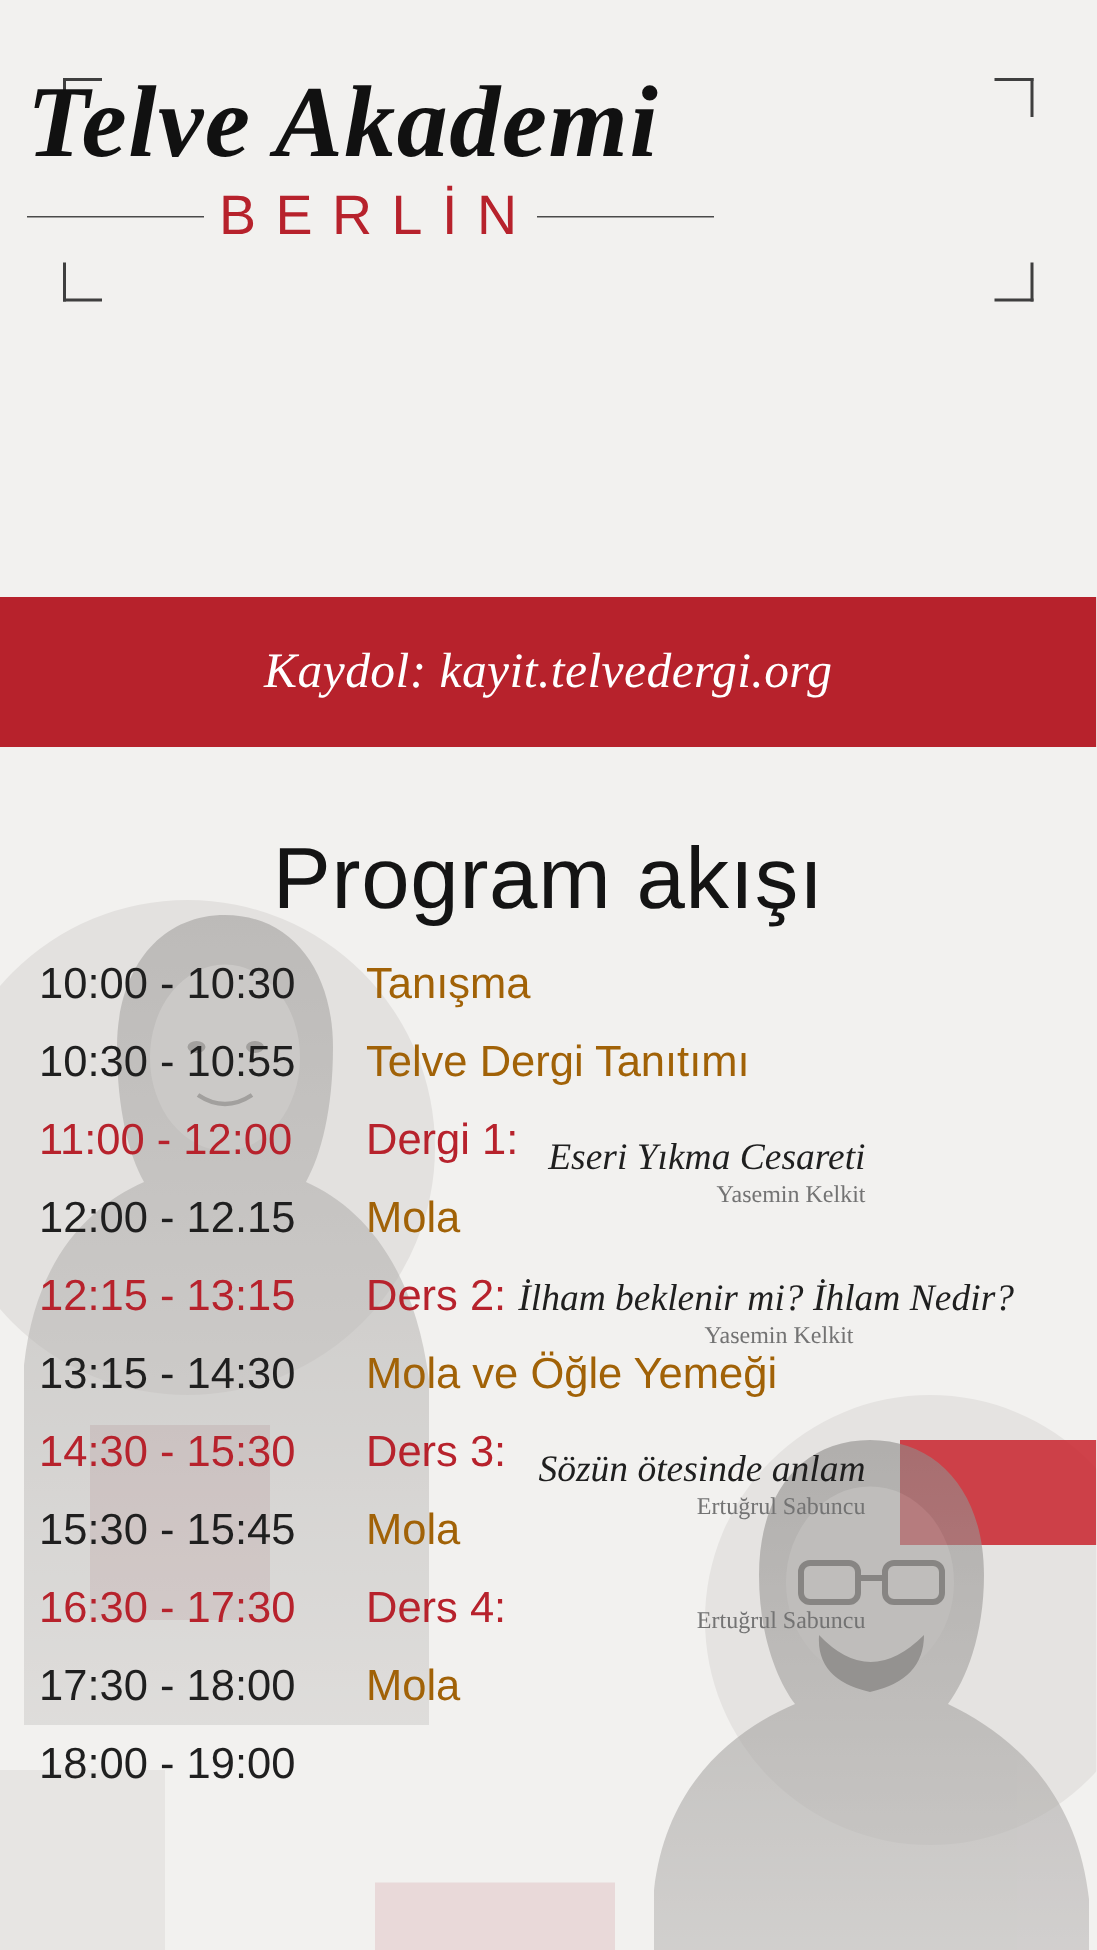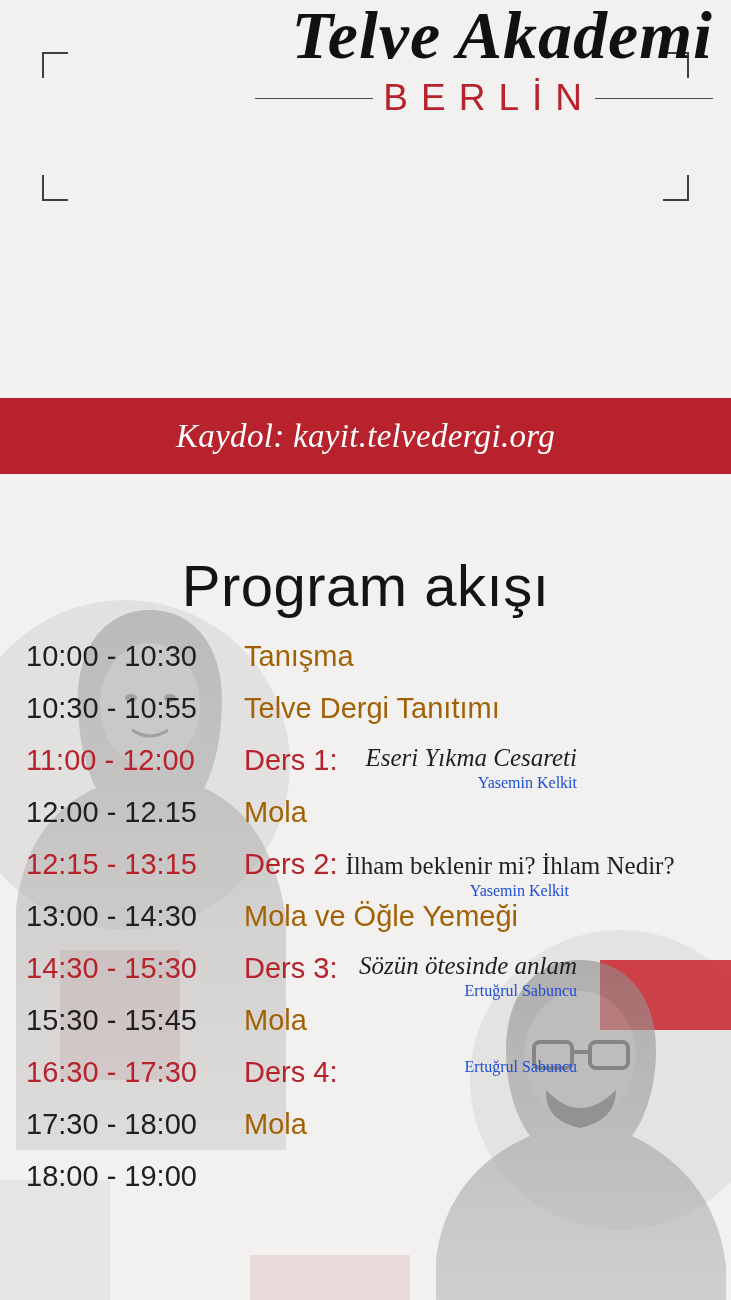--- a/index.html
+++ b/index.html
@@ -70,21 +70,22 @@
   .photo-man {
     position: absolute;
     left: 430px; top: 950px;
     width: 301px; height: 350px;
     opacity: .6;
   }
 
   
   .header {
     position: relative;
-    text-align: right;
+    padding-top: 46px;
+    text-align: left;
   }
   .brand-wrap {
     position: relative;
     display: inline-block;
     padding: 0 18px;
   }
   .brand-title {
     font-family: "Liberation Serif", serif;
     font-style: italic;
     font-weight: bold;
@@ -146,21 +147,21 @@
     border-style: solid;
     border-width: 0;
   }
   .tag-tl { left: 0;  top: -6px; border-left-width: 4px; border-top-width: 4px; }
   .tag-tr { right: 0; top: -6px; border-right-width: 4px; border-top-width: 4px; }
 
   
   .register-band {
     position: absolute;
     left: 0; top: 398px;
-    width: 731px; height: 76px;
+    width: 731px; height: 100px;
     background: #b7222c;
     display: flex;
     align-items: center;
     justify-content: center;
   }
   .register-text {
     color: #ffffff;
     font-family: "Liberation Serif", serif;
     font-style: italic;
     font-size: 33px;
@@ -201,44 +202,45 @@
   }
   .label {
     font-size: 29px;
     color: #a16207;
     white-space: nowrap;
   }
   .row.lesson .time { color: #b7222c; }
   .row.lesson .label { color: #b7222c; }
   .topic-inline {
     font-family: "Liberation Serif", serif;
+    font-style: italic;
     font-size: 25px;
     color: #1f1f1f;
     margin-left: 8px;
     white-space: nowrap;
   }
   .topic-right {
     position: absolute;
     right: 2px;
-    top: 0;
+    top: 14px;
     text-align: right;
     line-height: 1.12;
   }
   .topic-right .topic {
     font-family: "Liberation Serif", serif;
     font-style: italic;
     font-size: 25px;
     color: #1f1f1f;
     display: block;
     white-space: nowrap;
   }
   .speaker {
     font-family: "Liberation Serif", serif;
     font-size: 16px;
-    color: #1d4ed8;
+    color: #737373;
     display: block;
     text-align: right;
     white-space: nowrap;
     margin-top: 2px;
   }
   .speaker.under-inline {
     position: absolute;
     right: 10px;
     top: 32px;
   }
@@ -313,38 +315,38 @@
       <div class="row">
         <span class="time">10:00 - 10:30</span>
         <span class="label">Tanışma</span>
       </div>
       <div class="row">
         <span class="time">10:30 - 10:55</span>
         <span class="label">Telve Dergi Tanıtımı</span>
       </div>
       <div class="row lesson">
         <span class="time">11:00 - 12:00</span>
-        <span class="label">Ders 1:</span>
+        <span class="label">Dergi 1:</span>
         <span class="topic-right">
           <span class="topic">Eseri Yıkma Cesareti</span>
           <span class="speaker">Yasemin Kelkit</span>
         </span>
       </div>
       <div class="row">
         <span class="time">12:00 - 12.15</span>
         <span class="label">Mola</span>
       </div>
       <div class="row lesson">
         <span class="time">12:15 - 13:15</span>
         <span class="label">Ders 2:</span>
         <span class="topic-inline">İlham beklenir mi? İhlam Nedir?</span>
         <span class="speaker under-inline">Yasemin Kelkit</span>
       </div>
       <div class="row">
-        <span class="time">13:00 - 14:30</span>
+        <span class="time">13:15 - 14:30</span>
         <span class="label">Mola ve Öğle Yemeği</span>
       </div>
       <div class="row lesson">
         <span class="time">14:30 - 15:30</span>
         <span class="label">Ders 3:</span>
         <span class="topic-right">
           <span class="topic">Sözün ötesinde anlam</span>
           <span class="speaker">Ertuğrul Sabuncu</span>
         </span>
       </div>

